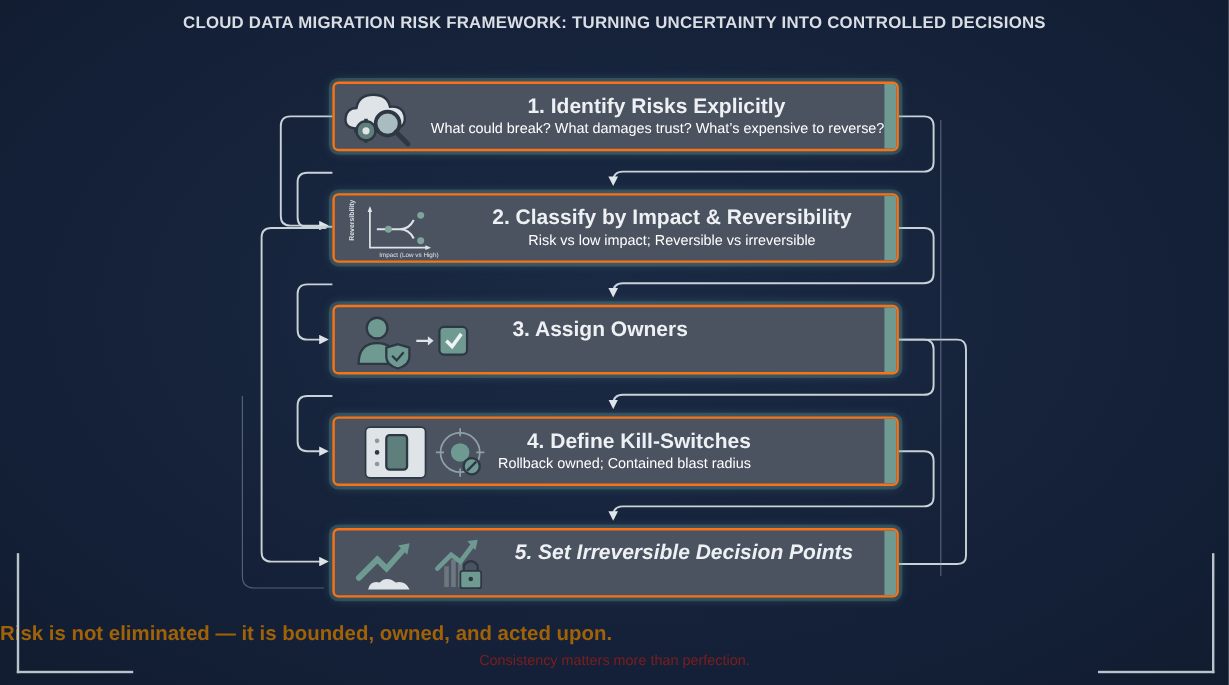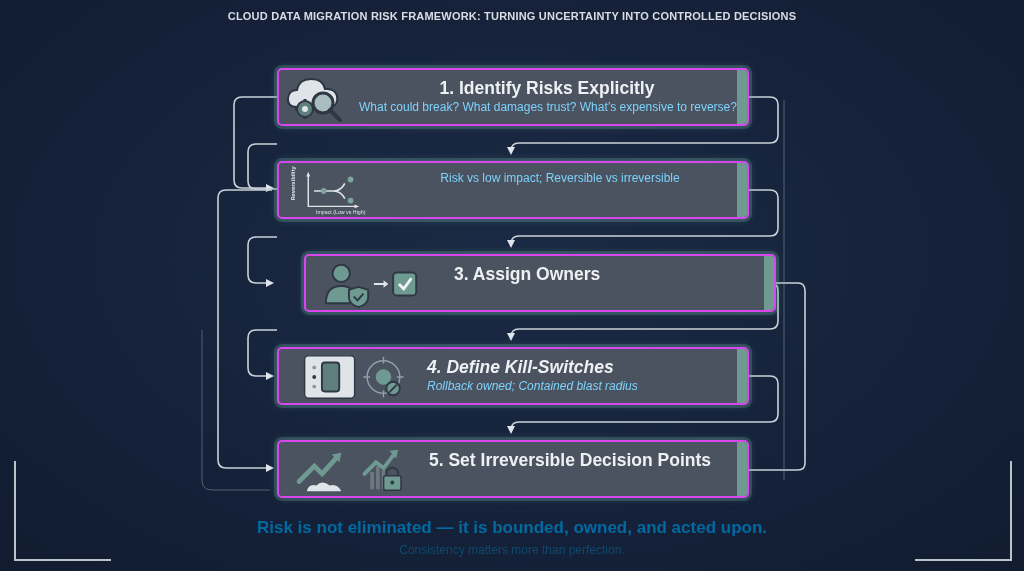--- a/index.html
+++ b/index.html
@@ -1,26 +1,26 @@
 <!DOCTYPE html>
 <html><head>
 <meta charset="utf-8">
 <style>
   html,body{margin:0;padding:0;}
   body{width:1024px;height:571px;overflow:hidden;background:radial-gradient(ellipse at 50% 45%,#1b2a44 0%,#15223a 55%,#111c30 100%);font-family:"Liberation Sans",sans-serif;position:relative;color:#e6eaee;}
-  .title{position:absolute;left:0;right:0;top:10px;text-align:center;font-weight:700;font-size:11px;letter-spacing:0.2px;color:#d9dee4;font-family:"Liberation Sans",sans-serif;}
+  .title{position:absolute;left:0;right:0;top:10px;text-align:center;font-weight:700;font-size:14px;letter-spacing:0.2px;color:#d9dee4;font-family:"Liberation Sans",sans-serif;}
   svg.connectors{position:absolute;left:0;top:0;width:1024px;height:571px;}
-  .card{position:absolute;left:277px;width:472px;height:58px;background:#4b5260;border:2px solid #d946ef;border-radius:5px;box-shadow:0 0 0 3px rgba(110,170,160,0.25),0 0 10px rgba(110,170,160,0.35);box-sizing:border-box;overflow:hidden;}
+  .card{position:absolute;left:277px;width:472px;height:58px;background:#4b5260;border:2px solid #f97316;border-radius:5px;box-shadow:0 0 0 3px rgba(110,170,160,0.25),0 0 10px rgba(110,170,160,0.35);box-sizing:border-box;overflow:hidden;}
   .card .strip{position:absolute;right:0;top:0;bottom:0;width:10px;background:#6f9a92;}
   .card .icon{position:absolute;left:6px;top:3px;height:50px;}
   .card .text{position:absolute;top:7px;text-align:center;}
   .card .heading{font-weight:700;font-size:17.5px;color:#eef1f3;line-height:22px;white-space:nowrap;}
-  .card .desc{font-size:12px;color:#7dd3fc;line-height:16px;white-space:nowrap;}
-  .tagline{position:absolute;left:0;right:0;top:518px;text-align:center;font-weight:700;font-size:17px;color:#0369a1;}
-  .subtag{position:absolute;left:0;right:0;top:543px;text-align:center;font-size:12px;color:#0c4a6e;}
+  .card .desc{font-size:12px;color:#ffffff;line-height:16px;white-space:nowrap;}
+  .tagline{position:absolute;left:0;right:0;top:518px;font-weight:700;font-size:17px;color:#a16207;}
+  .subtag{position:absolute;left:0;right:0;top:543px;text-align:center;font-size:12px;color:#7f1d1d;}
   .bracket{position:absolute;width:95px;height:98px;border-color:#b9c3cc;border-style:solid;}
   .bracket.bl{left:14px;top:461px;border-width:0 0 2px 2px;}
   .bracket.br{left:915px;top:461px;border-width:0 2px 2px 0;}
 </style>
 </head>
 <body>
 
 <div class="title">CLOUD DATA MIGRATION RISK FRAMEWORK: TURNING UNCERTAINTY INTO CONTROLLED DECISIONS</div>
 
 <svg class="connectors" viewBox="0 0 1024 571">
@@ -84,25 +84,26 @@
     <path d="M22,8 V42 H72" stroke="#dfe4e8" stroke-width="1.5" fill="none"></path>
     <path d="M20,11 L22,6 L24,11" fill="#dfe4e8"></path>
     <path d="M70,40 L75,42 L70,44" fill="#dfe4e8"></path>
     <path d="M28,26 H48 Q56,26 60,18 M48,26 Q56,26 60,34" stroke="#dfe4e8" stroke-width="1.8" fill="none"></path>
     <circle cx="38" cy="26" r="3" fill="#7fa49c"></circle>
     <circle cx="66" cy="14" r="3" fill="#7fa49c"></circle>
     <circle cx="66" cy="36" r="3" fill="#7fa49c"></circle>
     <text x="30" y="50" font-size="5.5" fill="#dfe4e8" font-family="Liberation Sans, sans-serif">Impact (Low vs High)</text>
   </svg>
   <div class="text" style="left:110px;right:16px;">
+    <div class="heading">2. Classify by Impact &amp; Reversibility</div>
     <div class="desc">Risk vs low impact; Reversible vs irreversible</div>
   </div>
 </div>
 
-<div class="card" style="top:254px;margin-left:27px;">
+<div class="card" style="top:254px;">
   <div class="strip"></div>
   <svg class="icon" width="120" height="52" viewBox="0 0 120 52">
     <circle cx="28" cy="15" r="9" fill="#6f9a92" stroke="#2e3744" stroke-width="2"></circle>
     <path d="M12,46 Q12,28 28,28 Q44,28 44,46 Z" fill="#6f9a92" stroke="#2e3744" stroke-width="2"></path>
     <path d="M36,32 L46,29 L56,32 V40 Q56,47 46,50 Q36,47 36,40 Z" fill="#6f9a92" stroke="#2e3744" stroke-width="2"></path>
     <path d="M41,39 L45,43 L51,36" stroke="#2e3744" stroke-width="2" fill="none"></path>
     <path d="M62,26 H74" stroke="#dfe4e8" stroke-width="2"></path>
     <path d="M72,22 L77,26 L72,30" fill="#dfe4e8"></path>
     <rect x="82" y="14" width="24" height="24" rx="4" fill="#6f9a92" stroke="#2e3744" stroke-width="2"></rect>
     <path d="M88,26 L93,31 L101,20" stroke="#f0f3f5" stroke-width="3" fill="none"></path>
@@ -119,27 +120,27 @@
     <rect x="36" y="11" width="18" height="30" rx="3" fill="#5e7f7b" stroke="#2e3744" stroke-width="2"></rect>
     <circle cx="28" cy="16" r="2" fill="#8a9aa0"></circle>
     <circle cx="28" cy="26" r="2" fill="#2e3744"></circle>
     <circle cx="28" cy="36" r="2" fill="#8a9aa0"></circle>
     <circle cx="100" cy="26" r="17" fill="none" stroke="#8fa0a8" stroke-width="1.5"></circle>
     <circle cx="100" cy="26" r="8" fill="#6f9a92"></circle>
     <path d="M100,5 V12 M100,40 V47 M79,26 H86 M114,26 H121" stroke="#8fa0a8" stroke-width="1.5"></path>
     <circle cx="110" cy="38" r="7" fill="#6f9a92" stroke="#2e3744" stroke-width="2"></circle>
     <path d="M106,42 L114,34" stroke="#2e3744" stroke-width="2"></path>
   </svg>
-  <div class="text" style="left:148px;text-align:left;font-style:italic;">
+  <div class="text" style="left:136px;text-align:right;">
     <div class="heading">4. Define Kill-Switches</div>
     <div class="desc">Rollback owned; Contained blast radius</div>
   </div>
 </div>
 
-<div class="card" style="top:440px;">
+<div class="card" style="top:440px;font-style:italic;">
   <div class="strip"></div>
   <svg class="icon" width="130" height="52" viewBox="0 0 130 52">
     <path d="M20,48 Q22,40 30,42 Q36,36 44,42 Q52,40 56,48 Z" fill="#dfe4e8"></path>
     <path d="M12,38 L28,22 L36,30 L52,12" stroke="#6f9a92" stroke-width="5" fill="none" stroke-linecap="round"></path>
     <path d="M46,10 L56,8 L54,18 Z" fill="#6f9a92"></path>
     <rect x="86" y="28" width="4" height="18" fill="#6c7780"></rect>
     <rect x="92" y="22" width="4" height="24" fill="#6c7780"></rect>
     <rect x="98" y="26" width="4" height="20" fill="#6c7780"></rect>
     <path d="M80,30 L92,18 L100,24 L112,8" stroke="#6f9a92" stroke-width="4" fill="none" stroke-linecap="round"></path>
     <path d="M106,6 L115,5 L113,14 Z" fill="#6f9a92"></path>

